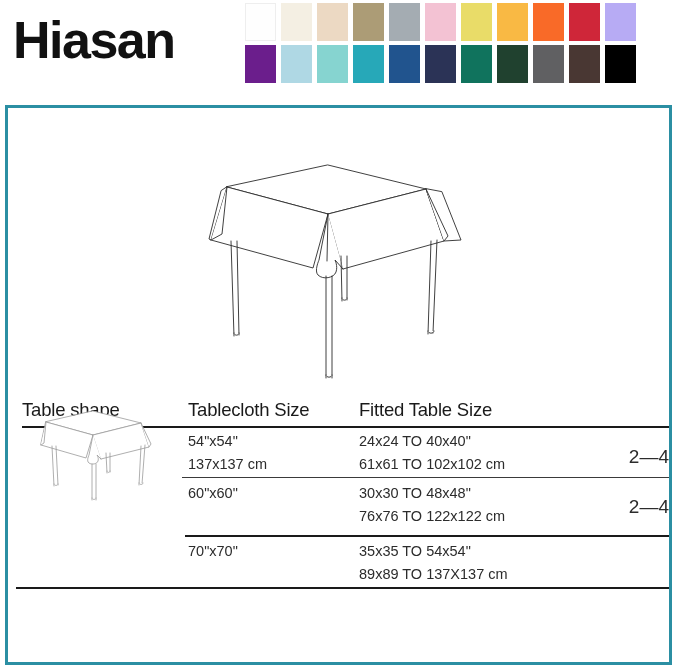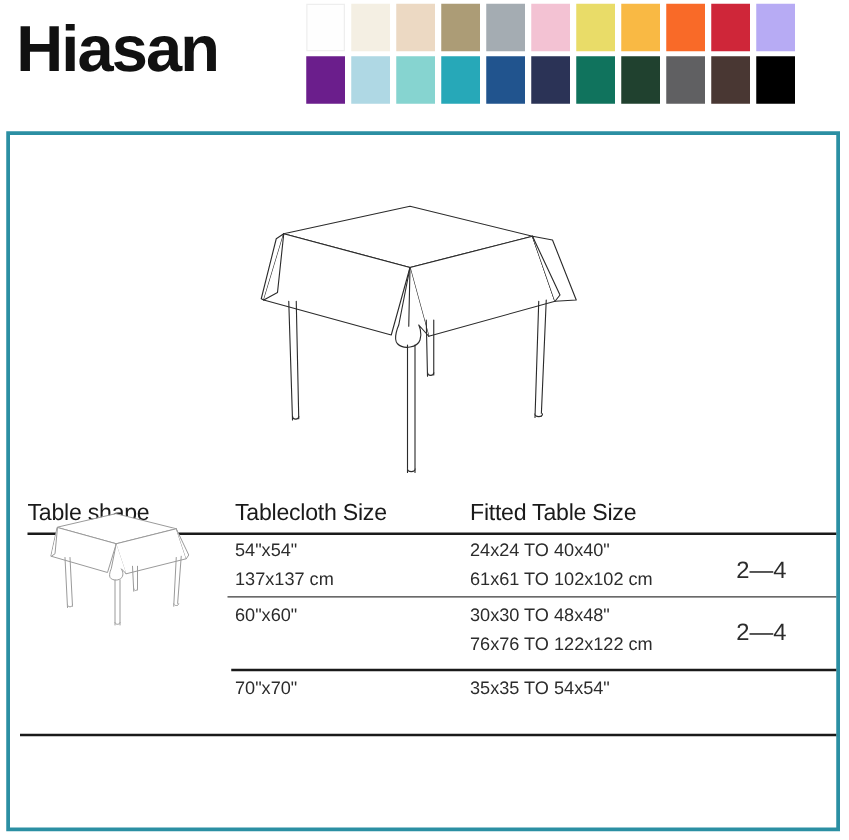--- a/index.html
+++ b/index.html
@@ -92,22 +92,22 @@
   #spec-table {
     position: absolute;
     left: 8px;
     top: 277px;
     width: 653px;
     height: 200px;
   }
 
   .col-shape   { position: absolute; left: 6px;   width: 160px; }
   .col-cloth   { position: absolute; left: 172px; width: 170px; }
-  .col-fitted  { position: absolute; left: 360px; width: 230px; }
-  .col-seating { position: absolute; left: 573px; width: 80px;  text-align: left; }
+  .col-fitted  { position: absolute; left: 343px; width: 230px; }
+  .col-seating { position: absolute; left: 573px; width: 80px;  text-align: right; }
 
   .th {
     position: absolute;
     top: 14px;
     font-size: 18.5px;
     color: #1a1a1a;
     font-weight: normal;
     letter-spacing: -0.2px;
     white-space: nowrap;
   }
@@ -319,20 +319,21 @@
       </div>
 
       <div id="rule-sep-2"></div>
 
       <div class="row-body r2">
         <div class="col-cloth">
           <div class="cell-text">70"x70"</div>
         </div>
         <div class="col-fitted">
           <div class="cell-text">35x35 TO 54x54"</div>
+          <div class="cell-text">89x89 TO 137X137 cm</div>
         </div>
       </div>
 
       <div id="rule-bottom"></div>
 
     </div>
   </div>
 </div>
 
 </body></html>

